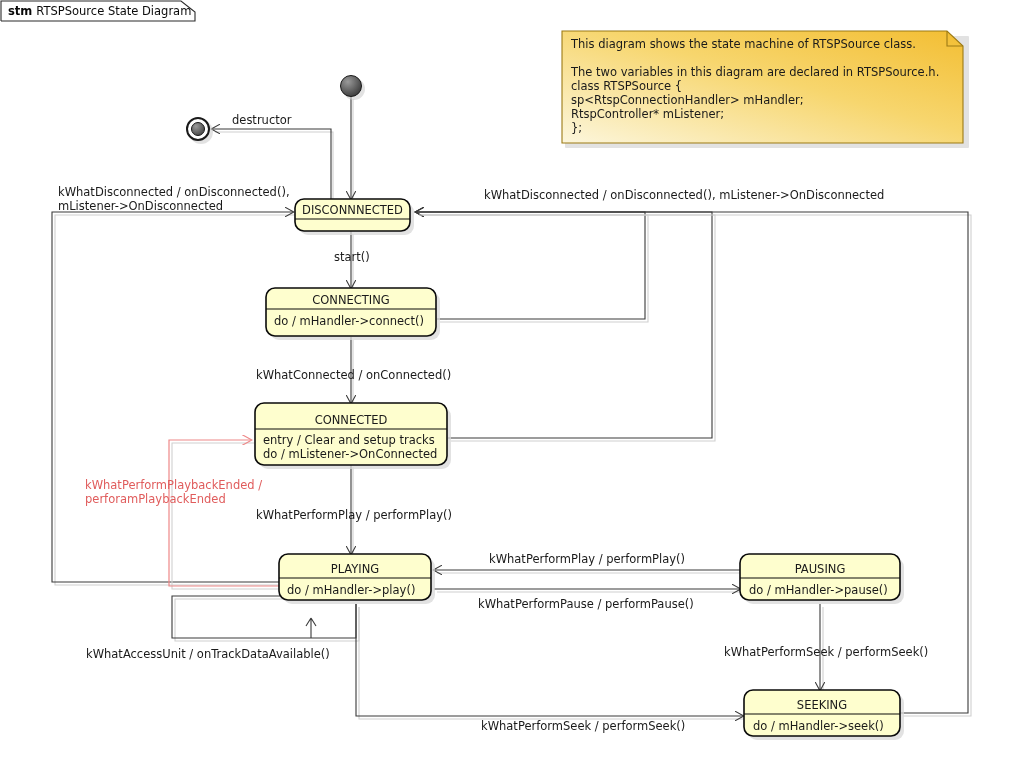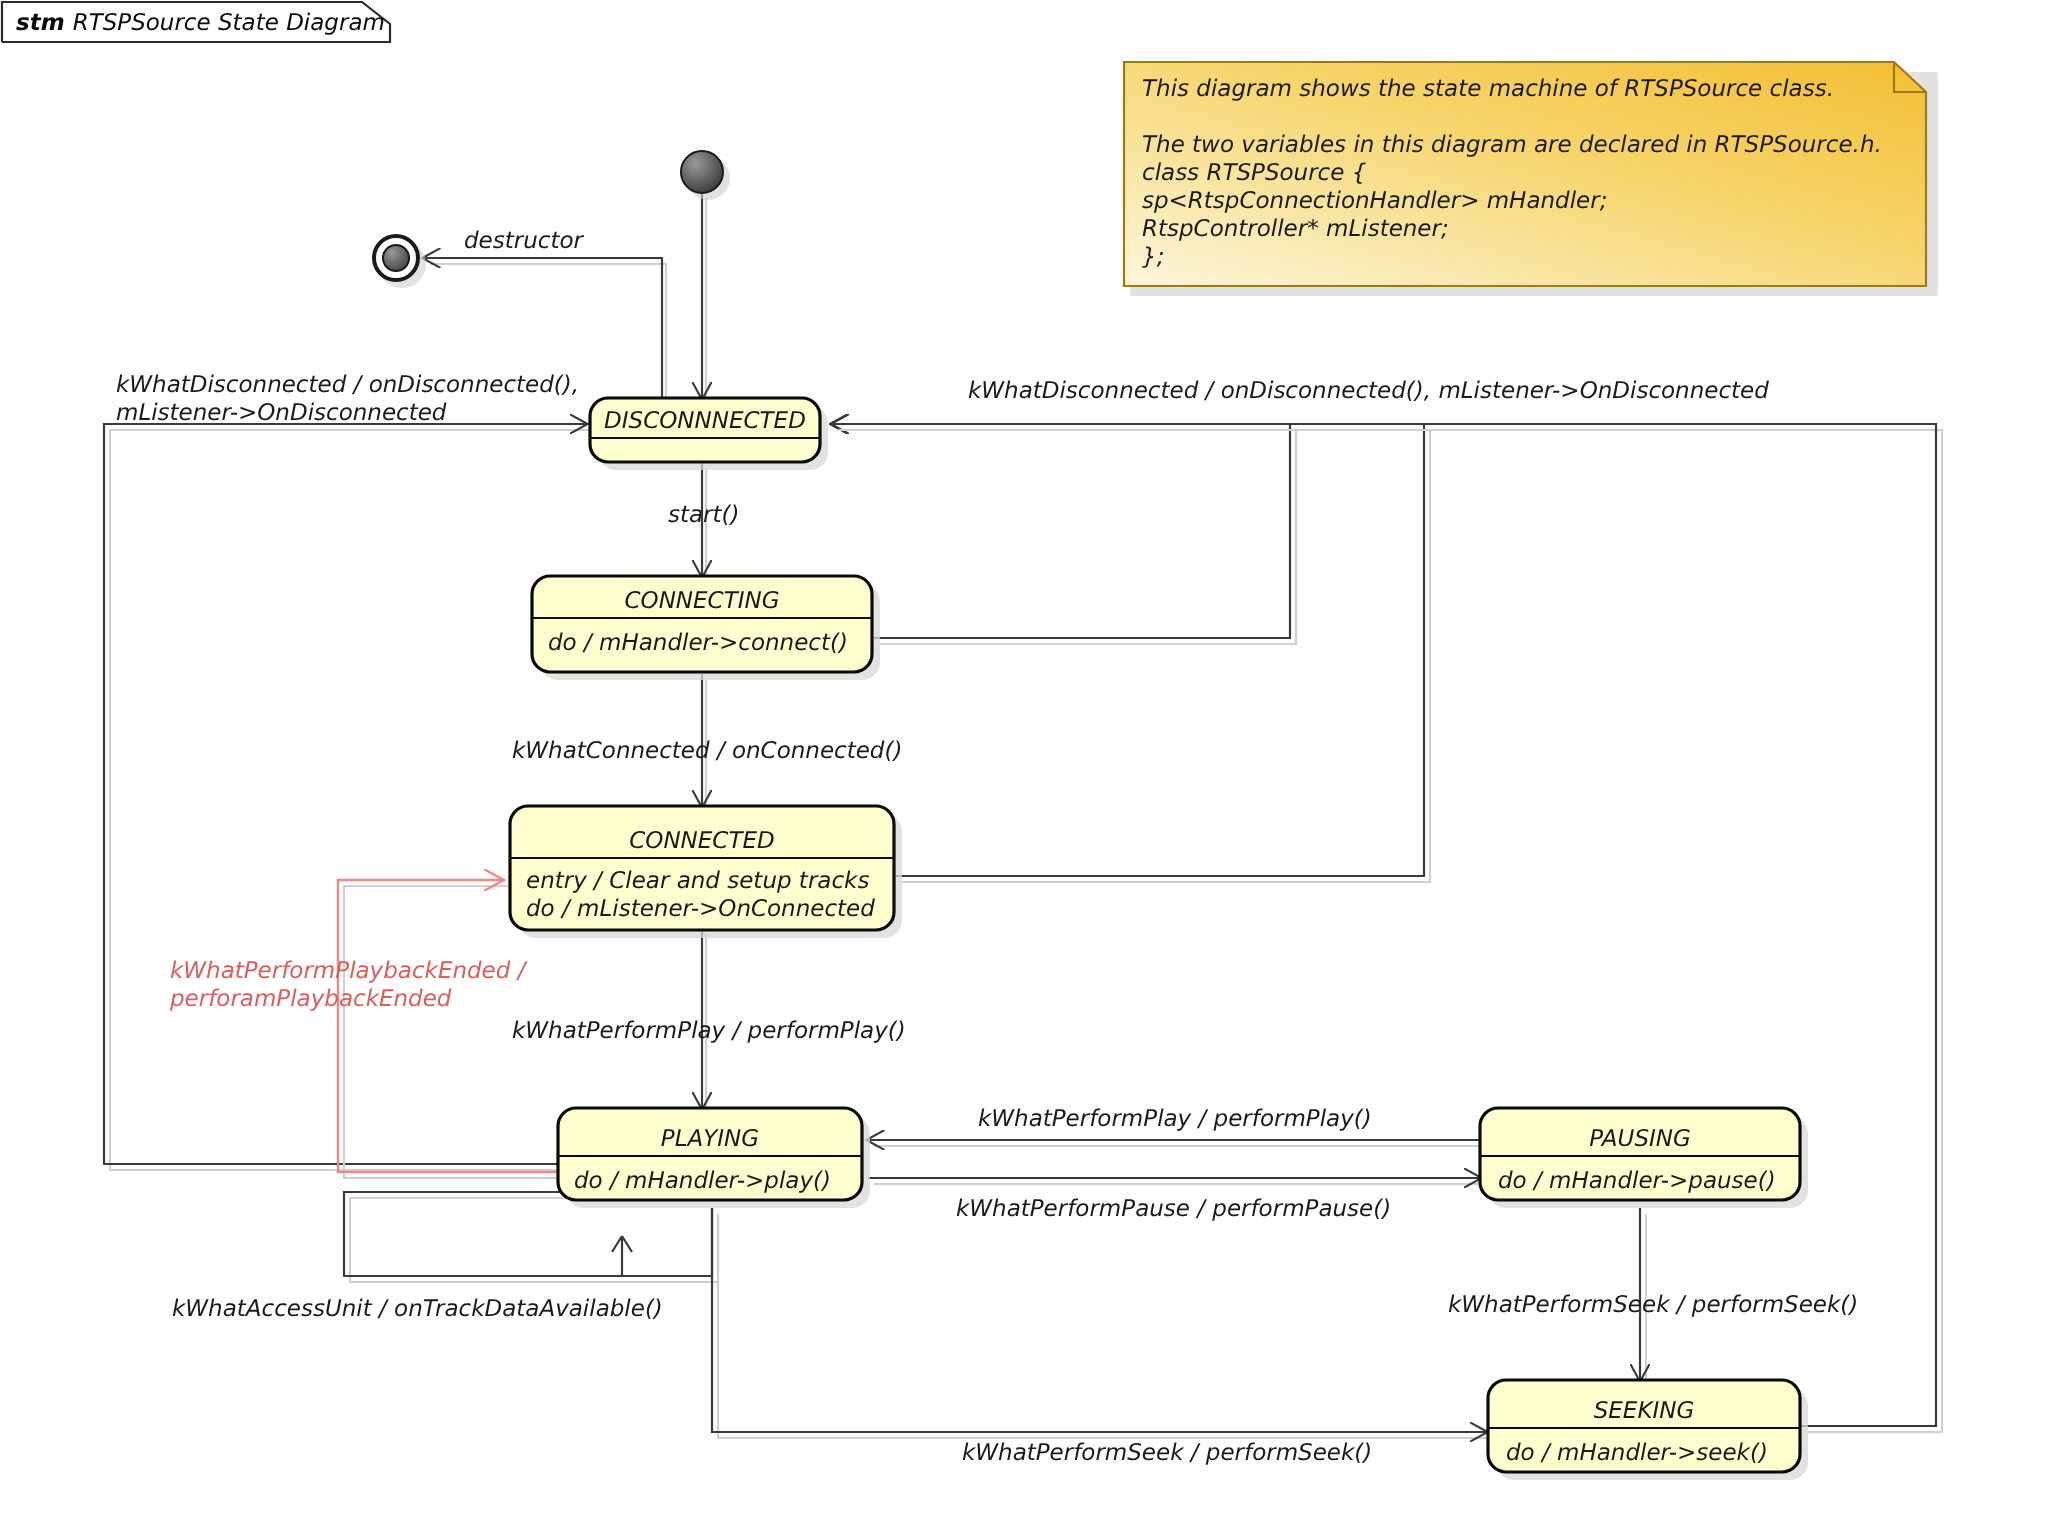--- a/index.html
+++ b/index.html
@@ -10,21 +10,20 @@
   body {
     width: 1024px;
     height: 768px;
     font-family: "DejaVu Sans", "Liberation Sans", sans-serif;
     overflow: hidden;
   }
   #diagram-root {
     position: relative;
     width: 1024px;
     height: 768px;
-    font-style: italic;
   }
   svg#stm-svg {
     display: block;
     width: 1024px;
     height: 768px;
   }
   .edge-line {
     stroke: #3A3A3A;
     stroke-width: 1.1;
     fill: none;

